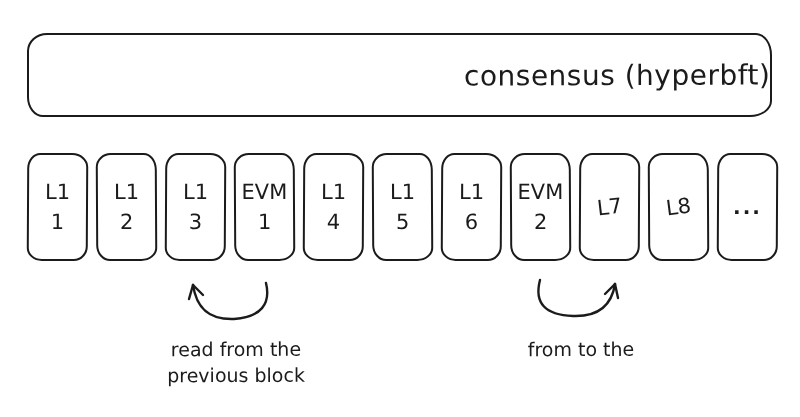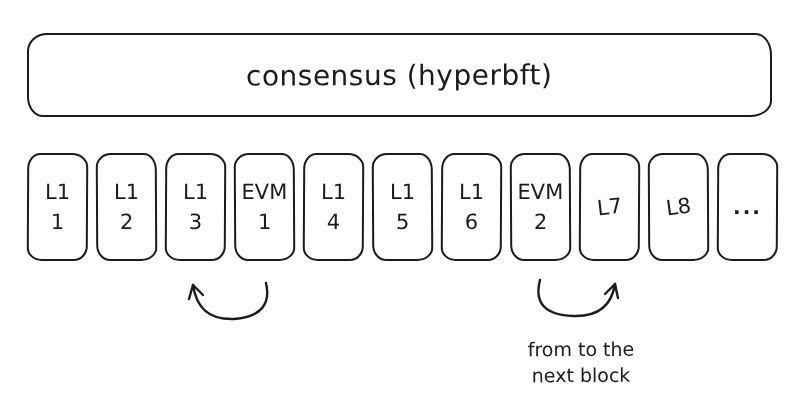--- a/index.html
+++ b/index.html
@@ -17,21 +17,21 @@
     overflow:hidden;
   }
 
   
   .consensus-box{
     position:absolute;
     left:27px;top:33px;
     width:745px;height:84px;
     border:2.5px solid var(--stroke);
     border-radius:20px 16px 22px 16px / 18px 22px 16px 20px;
-    display:flex;align-items:center;justify-content:center;
+    display:flex;align-items:center;justify-content:flex-end;
     background:var(--bg);
   }
   .consensus-label{
     font-size:28px;
     letter-spacing:0.5px;
     transform:rotate(-0.2deg);
     white-space:nowrap;
   }
 
   
@@ -153,19 +153,22 @@
       <path d="M 193 285 L 189 299"></path>
       <path d="M 193 285 L 203 295"></path>
     </g>
     <g>
       <path d="M 540 280 C 534 303 545 315 573 316 C 601 317 612 303 615 284"></path>
       <path d="M 615 284 L 605 294"></path>
       <path d="M 615 284 L 618 298"></path>
     </g>
   </svg>
 
+  <div class="caption caption-read">
+    <span>read from the</span><br>
+    <span>previous block</span>
+  </div>
 
   <div class="caption caption-write">
     <span>from to the</span><br>
-    <span>next block</span>
   </div>
 
 </div>
 
 </body></html>

